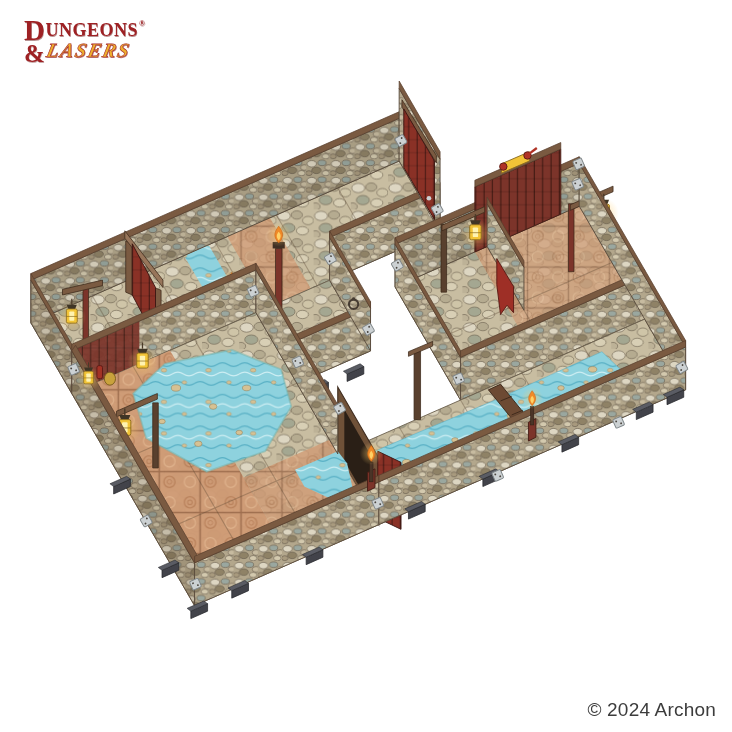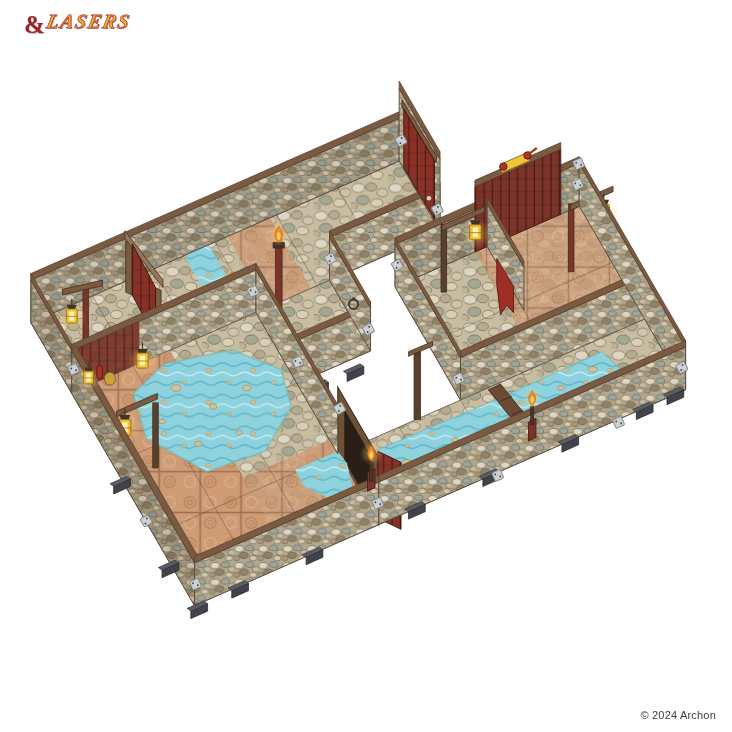--- a/index.html
+++ b/index.html
@@ -22,34 +22,35 @@
     text-shadow:.6px .8px 0 rgba(96,12,12,.35);
   }
   .logo-lasers{
     display:inline-block;font-family:"Liberation Serif",serif;font-style:italic;
     font-weight:700;font-size:20px;letter-spacing:1.5px;
     color:var(--logo-gold,#eeb02e);transform:skewX(-12deg);margin-left:2px;
     -webkit-text-stroke:.6px #a5292c;
     text-shadow:1px 1.2px 0 rgba(141,26,28,.55);
   }
   .copyright{
-    position:absolute;right:16px;bottom:11px;font-size:11px;
+    position:absolute;right:16px;bottom:11px;font-size:19px;
     color:var(--copyright-gray,#3c3c3c);letter-spacing:.2px;
   }
   figure.photo{position:absolute;inset:0;margin:0;}
   svg{display:block;}
   .wall{stroke:#5a4c3d;stroke-width:1;}
   .rail{fill:var(--wood,#7a5a41);stroke:var(--wood-dark,#59402e);stroke-width:.8;}
   .seam{stroke:rgba(90,70,50,.35);stroke-width:1.2;fill:none;}
   .post{stroke:#3b281a;stroke-width:.8;}
 </style>
 </head>
 <body>
 
 <header class="logo">
+  <div class="logo-l1"><span class="init">D</span><span>UNGEONS</span><sup>®</sup></div>
   <div class="logo-l2"><span class="logo-amp">&amp;</span><span class="logo-lasers">LASERS</span></div>
 </header>
 
 <figure class="photo" role="img" aria-label="Dungeons &amp; Lasers modular dungeon terrain set: stone-walled corridors and rooms with cobblestone and terracotta floors, a blue river and pond, red wooden doors, hanging lanterns, torches and dark grey base clips, photographed on white">
 <svg width="732" height="732" viewBox="0 0 732 732" xmlns="http://www.w3.org/2000/svg">
   <defs>
     <pattern id="pWall" width="26" height="18" patternUnits="userSpaceOnUse">
       <rect width="26" height="18" style="fill:var(--stone-base,#b3a78c)"></rect>
       <ellipse cx="6" cy="5" rx="5" ry="3.5" style="fill:var(--stone-light,#ddd6c2)" stroke="#5e5344" stroke-width=".6"></ellipse>
       <ellipse cx="17" cy="4" rx="4.5" ry="3" style="fill:var(--stone-gray,#9aa79f)" stroke="#5e5344" stroke-width=".6"></ellipse>

